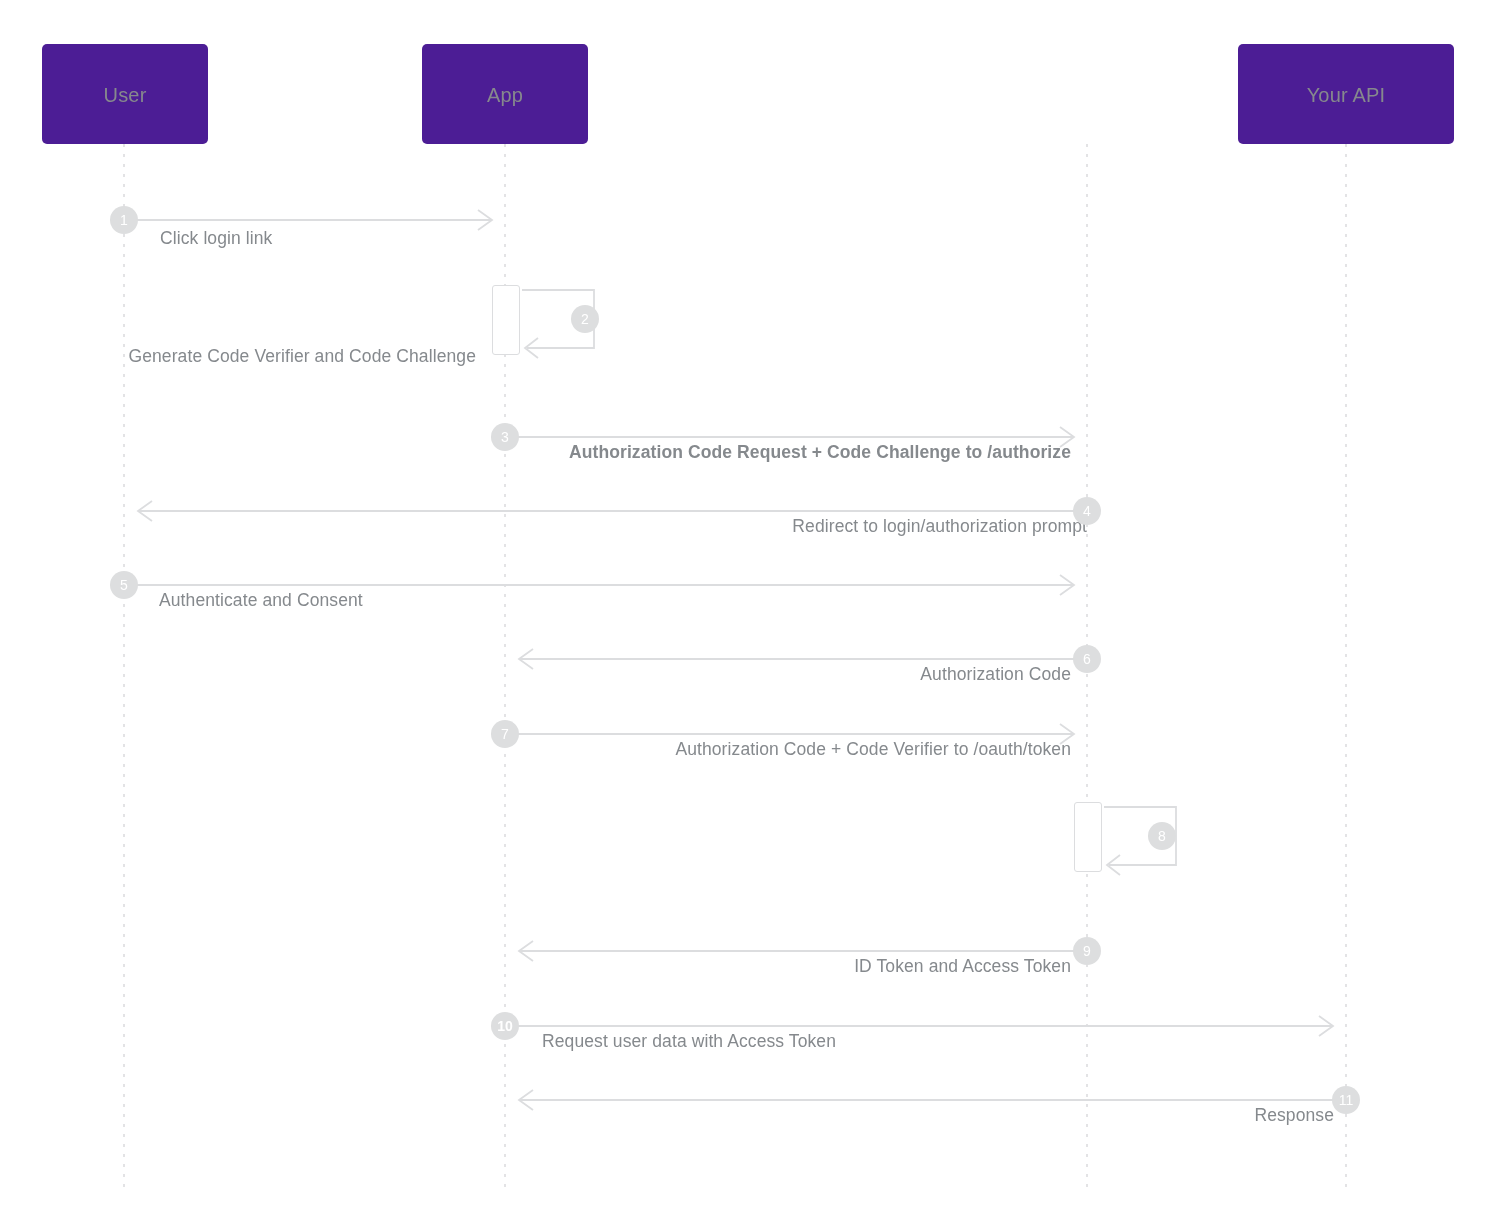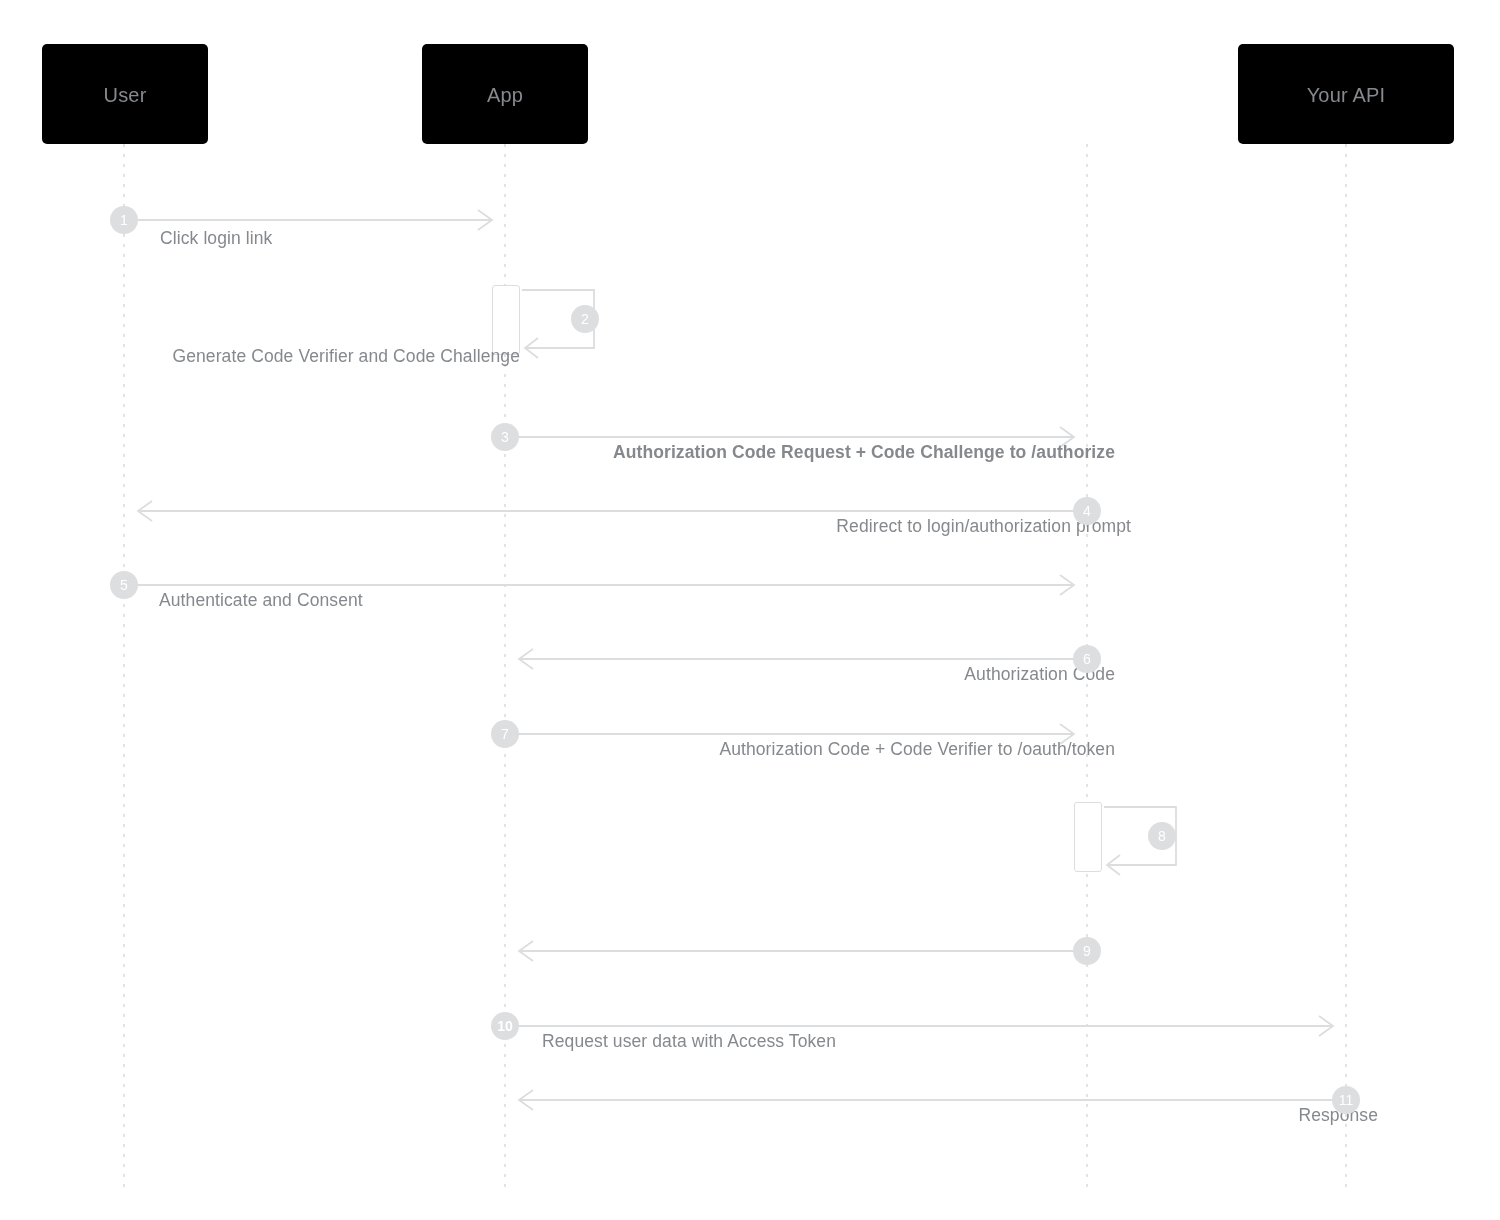--- a/index.html
+++ b/index.html
@@ -22,42 +22,42 @@
   svg.layer {
     position: absolute;
     left: 0;
     top: 0;
     width: 1500px;
     height: 1220px;
     pointer-events: none;
   }
   .actor-box {
     position: absolute;
-    background: #000000;
+    background: #4c1d95;
     border-radius: 5px;
     box-sizing: border-box;
   }
   .actor-label {
     position: absolute;
     width: 100%;
     text-align: center;
     font-size: 20px;
     color: #86898d;
     letter-spacing: 0.2px;
     white-space: nowrap;
   }
   .msg-label {
     position: absolute;
     font-size: 17.5px;
     color: #85898d;
     white-space: nowrap;
     letter-spacing: 0.1px;
     margin-top: 39px;
   }
-  .msg-label.align-right { text-align: right; padding-left: 44px; }
+  .msg-label.align-right { text-align: right; }
   .msg-label.align-left  { text-align: left; }
   .seq-num {
     position: absolute;
     width: 28px;
     height: 28px;
     border-radius: 50%;
     background: #dddedf;
     color: #ffffff;
     font-size: 14px;
     line-height: 28px;
@@ -147,20 +147,21 @@
 
   <div class="msg-label align-right" style="left:16px; width:1071px; top:477px;">Redirect to login/authorization prompt</div>
 
   <div class="msg-label align-left" style="left:159px; top:551px;">Authenticate and Consent</div>
 
   <div class="msg-label align-right" style="left:0px; width:1071px; top:625px;">Authorization Code</div>
 
   <div class="msg-label align-right" style="left:0px; width:1071px; top:700px;">Authorization Code + Code Verifier to /oauth/token</div>
 
 
+  <div class="msg-label align-right" style="left:0px; width:1071px; top:917px;">ID Token and Access Token</div>
 
   <div class="msg-label align-left" style="left:542px; top:992px;">Request user data with Access Token</div>
 
   <div class="msg-label align-right" style="left:0px; width:1334px; top:1066px;">Response</div>
 
   <div class="seq-num" style="left:110px; top:206px;">1</div>
   <div class="seq-num" style="left:571px; top:305px;">2</div>
   <div class="seq-num" style="left:491px; top:423px;">3</div>
   <div class="seq-num" style="left:1073px; top:497px;">4</div>
   <div class="seq-num" style="left:110px; top:571px;">5</div>

